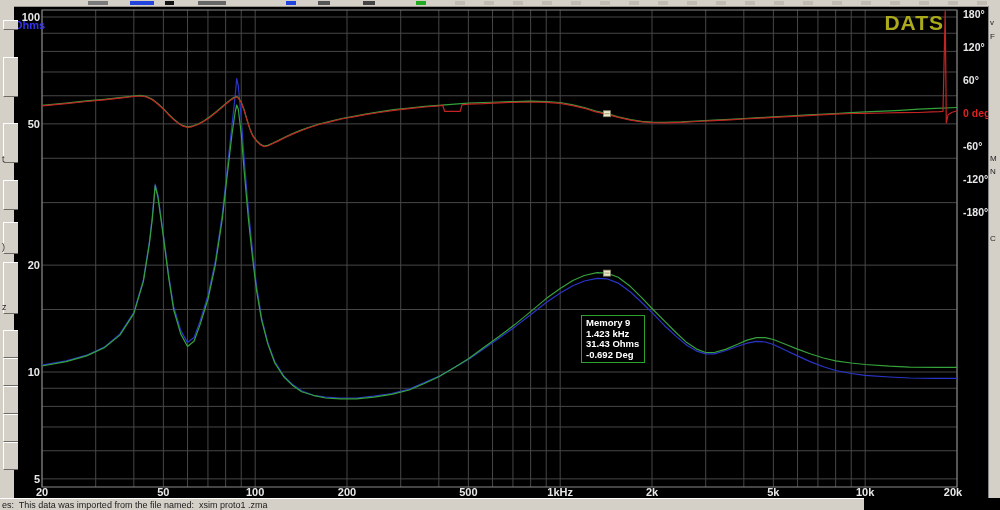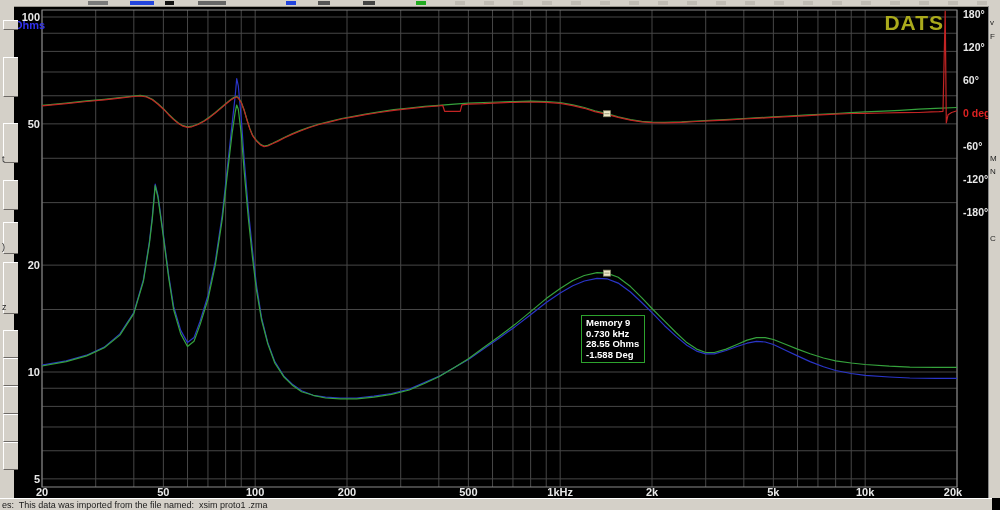--- a/index.html
+++ b/index.html
@@ -13,21 +13,21 @@
   #left-panel{position:absolute;left:0;top:6px;width:14px;height:492px;background:#d4d0c8;z-index:3;}
   .btn3d{position:absolute;left:3px;width:14px;background:#d4d0c8;
          border-top:1px solid #fff;border-left:1px solid #fff;
          border-bottom:1px solid #6e6a66;border-right:0;}
   .panel-char{position:absolute;left:2px;font-size:9px;color:#222;
               font-family:"Liberation Sans",sans-serif;}
   
   #right-panel{position:absolute;left:988px;top:6px;width:12px;height:492px;background:#d4d0c8;
                border-left:1px solid #888;z-index:3;}
   
-  #status-bar{position:absolute;left:0;top:498px;width:992px;height:12px;background:#d4d0c8;
+  #status-bar{position:absolute;left:0;top:498px;width:864px;height:12px;background:#d4d0c8;
               border-top:1px solid #fff;z-index:3;}
   #status-text{position:absolute;left:2px;top:0;font-size:9px;line-height:12px;color:#1a1a1a;
                white-space:pre;}
   
   #chart-svg{position:absolute;left:0;top:0;z-index:1;}
   
   #tooltip{position:absolute;left:581px;top:315px;z-index:2;background:#000;
            border:1px solid #2da32d;padding:2px 5px 2px 4px;color:#fff;
            font-size:9.5px;line-height:10.5px;font-weight:bold;white-space:nowrap;}
 </style>
@@ -171,21 +171,21 @@
         <text x="963" y="150" fill="#e8e8e8" font-size="10.5" text-anchor="start">-60°</text>
         <text x="963" y="183" fill="#e8e8e8" font-size="10.5" text-anchor="start">-120°</text>
         <text x="963" y="216" fill="#e8e8e8" font-size="10.5" text-anchor="start">-180°</text>
       </g>
       <text x="14" y="29" fill="#3333ee" font-size="11" font-weight="bold" font-family="&quot;Liberation Sans&quot;,sans-serif">Ohms</text>
       <text x="944" y="30" fill="#aaaa1c" font-size="21" font-weight="bold" text-anchor="end" letter-spacing="1" font-family="&quot;Liberation Sans&quot;,sans-serif">DATS</text>
     </svg>
 
   <div id="tooltip">
     <div>Memory 9</div>
-    <div>0.730 kHz</div>
-    <div>28.55 Ohms</div>
-    <div>-1.588 Deg</div>
+    <div>1.423 kHz</div>
+    <div>31.43 Ohms</div>
+    <div>-0.692 Deg</div>
   </div>
 
   <div id="status-bar">
     <span id="status-text">es:  This data was imported from the file named:  xsim proto1 .zma</span>
   </div>
 </div>
 
 </body></html>

